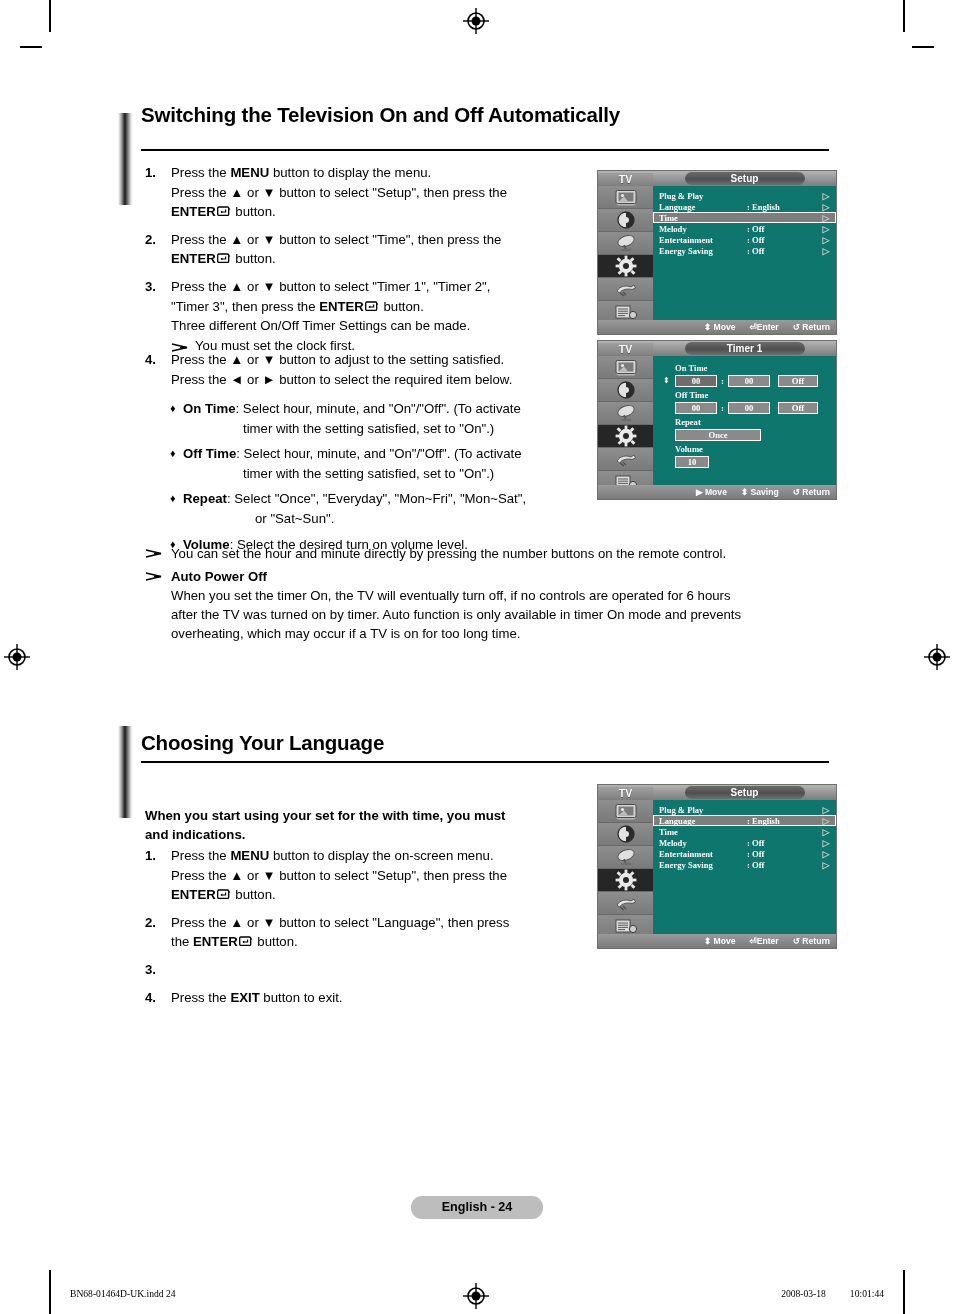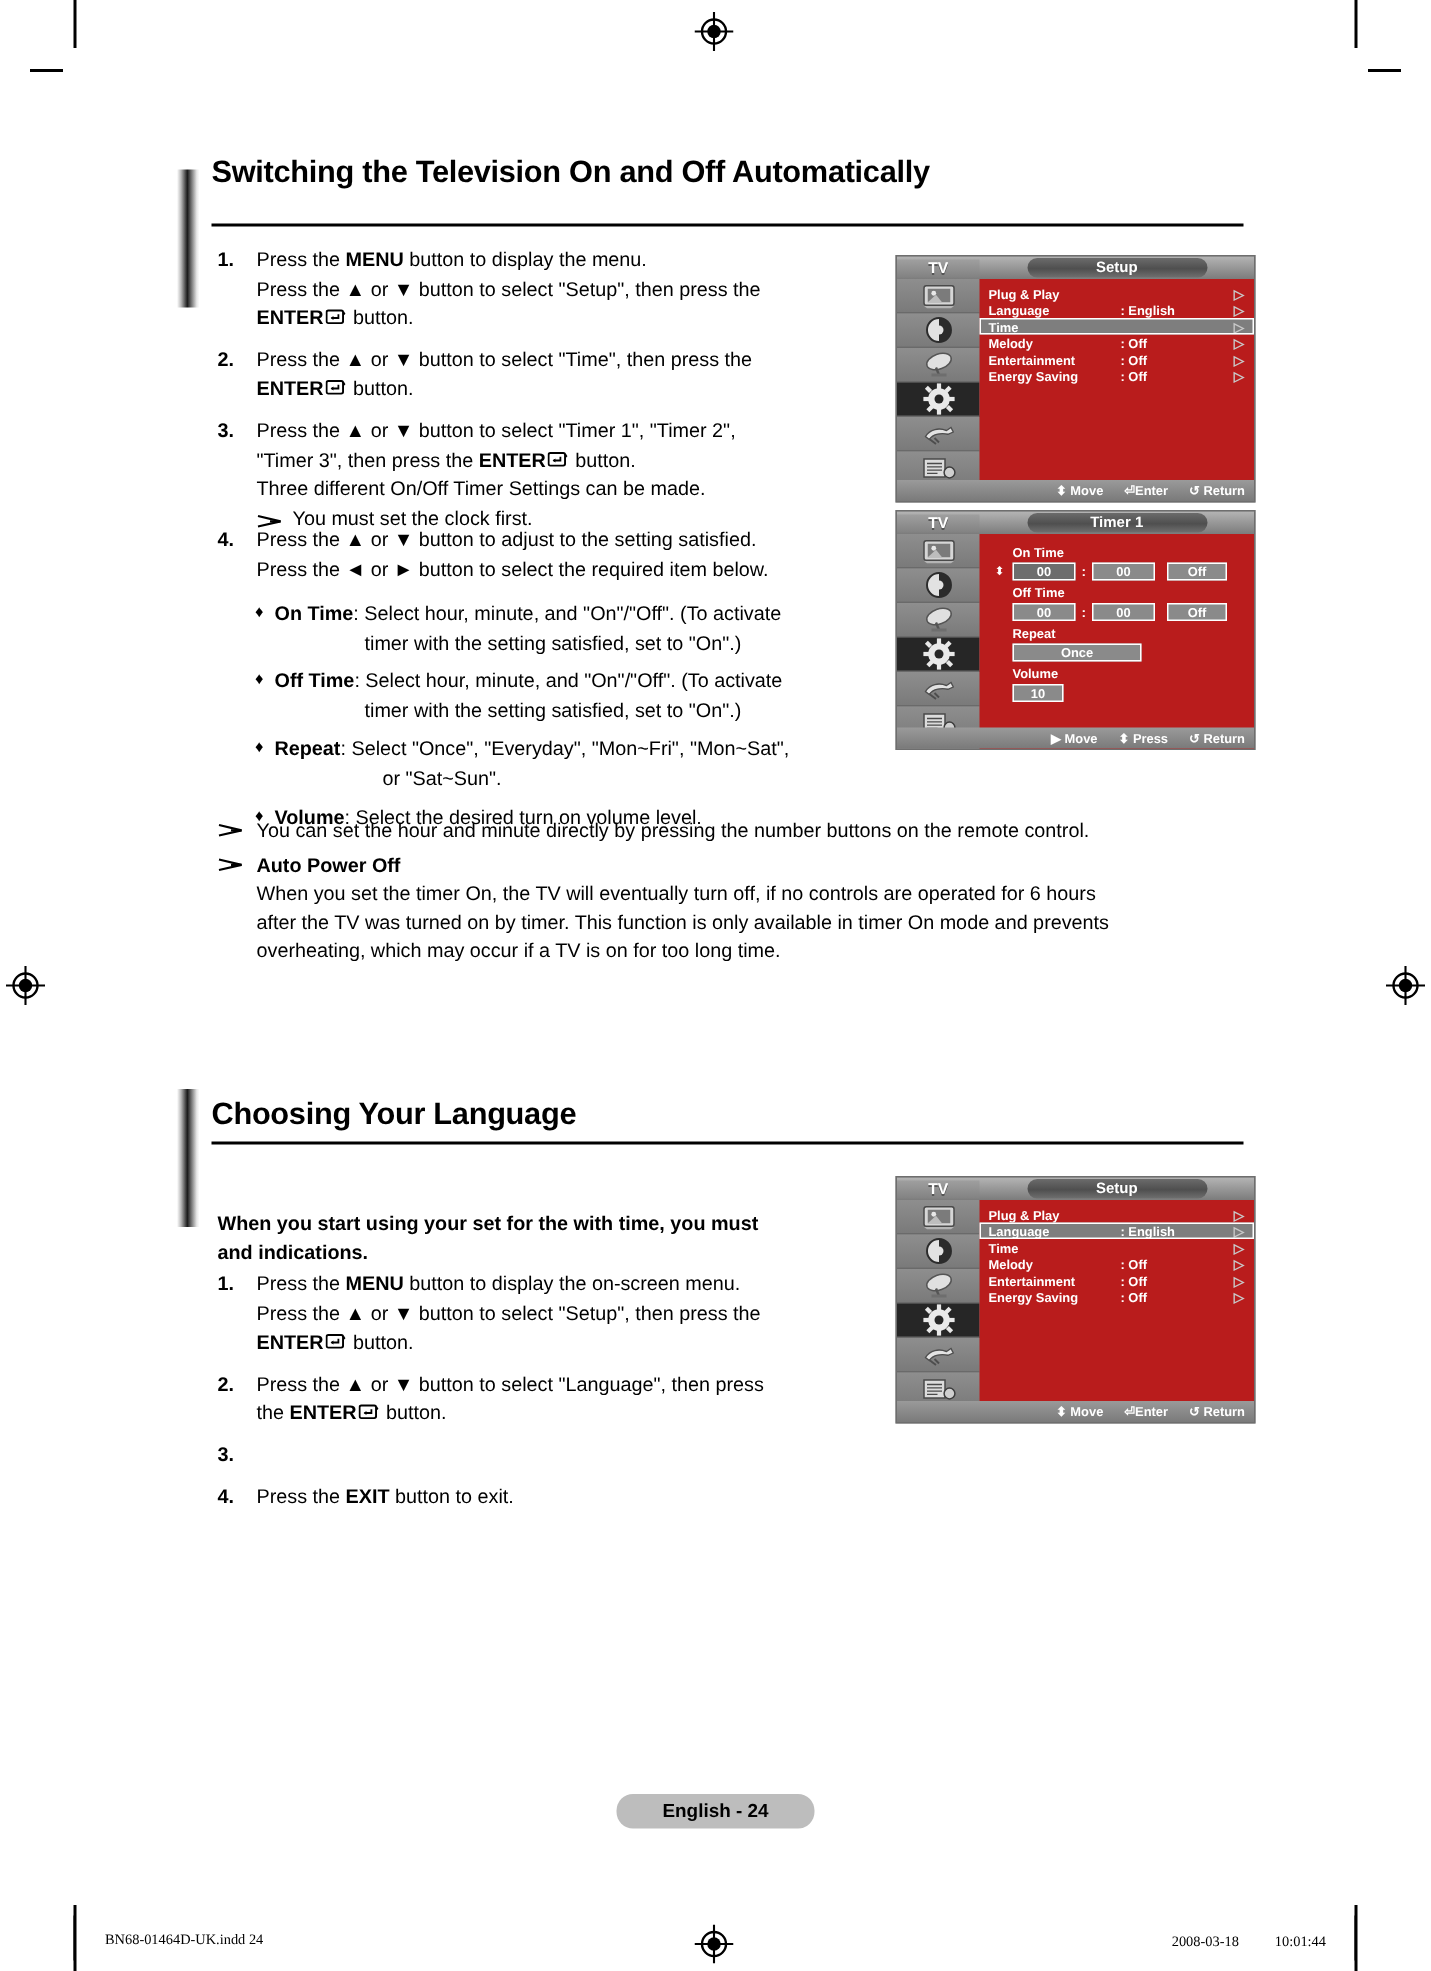--- a/index.html
+++ b/index.html
@@ -98,21 +98,21 @@
     text-align:center; line-height:13px;
   }
   .osd-body { position:relative; display:flex; }
   .osd-icons { width:55px; flex:0 0 55px; background:#7f7f7f; }
   .osd-ico {
     height:23px; border-bottom:1px solid #6a6a6a;
     display:flex; align-items:center; justify-content:center;
     background: linear-gradient(to bottom,#8e8e8e,#7a7a7a);
   }
   .osd-ico.on { background:#262626; }
-  .osd-main { flex:1; background:#b91c1c; position:relative; padding:4px 0 0 0; }
+  .osd-main { flex:1; background:#0f766e; position:relative; padding:4px 0 0 0;font-family:Liberation Serif, serif; }
 
   .osd-row {
     height:11px; display:flex; align-items:center;
     font-size:8.6px; font-weight:bold; padding:0 4px 0 6px;
     position:relative;
   }
   .osd-row .nm { width:88px; white-space:nowrap; }
   .osd-row .vl { flex:1; white-space:nowrap; }
   .osd-row .tri { width:12px; text-align:center; color:#c9c9c9; font-size:9px; }
   .osd-row.sel { outline:1.3px solid #ffffff; outline-offset:-1px; background:#7e7e7e; }
@@ -308,21 +308,21 @@
     <div class="note" style="margin-top:4px;">
       <div class="arrow">
         <svg width="18" height="9" viewBox="0 0 18 9">
             <path d="M1 1 L16 4.6 L1 8" fill="none" stroke="#000" stroke-width="1.5"></path>
             <path d="M9 4.6 L16 4.6" stroke="#000" stroke-width="1.5"></path>
           </svg>
       </div>
       <div>
         <div class="b">Auto Power Off</div>
         <div>When you set the timer On, the TV will eventually turn off, if no controls are operated for 6 hours</div>
-        <div>after the TV was turned on by timer. This function is only available in timer On mode and prevents</div>
+        <div>after the TV was turned on by timer. Auto function is only available in timer On mode and prevents</div>
         <div>overheating, which may occur if a TV is on for too long time.</div>
       </div>
     </div>
   </div>
 
   <div class="osd" style="left:597px;top:170px;width:240px;height:165px;">
     <div class="osd-top">
       <div class="osd-tv">TV</div>
       <div class="osd-title-wrap">
         <div class="osd-title">Setup</div>
@@ -518,21 +518,21 @@
           <span class="t-box wide">Once</span>
         </div>
         <div class="t-lbl">Volume</div>
         <div class="t-row">
           <span class="t-box small">10</span>
         </div>
       </div>
     </div>
     <div class="osd-foot">
       <span>▶ <span>Move</span></span>
-      <span>⬍ <span>Press</span></span>
+      <span>⬍ <span>Saving</span></span>
       <span>↺ <span>Return</span></span>
     </div>
   </div>
 
   <div class="sec-bar" style="position:absolute;left:118px;top:726px;height:92px;"></div>
   <div class="sec-title" style="left:141px;top:730px;font-size:20.5px;line-height:26px;">Choosing Your Language</div>
   <div class="sec-rule" style="left:141px;top:761px;width:688px;"></div>
 
   <div style="position:absolute;left:145px;top:806px;width:440px;">
     <div class="para bold">When you start using your set for the with time, you must</div>

